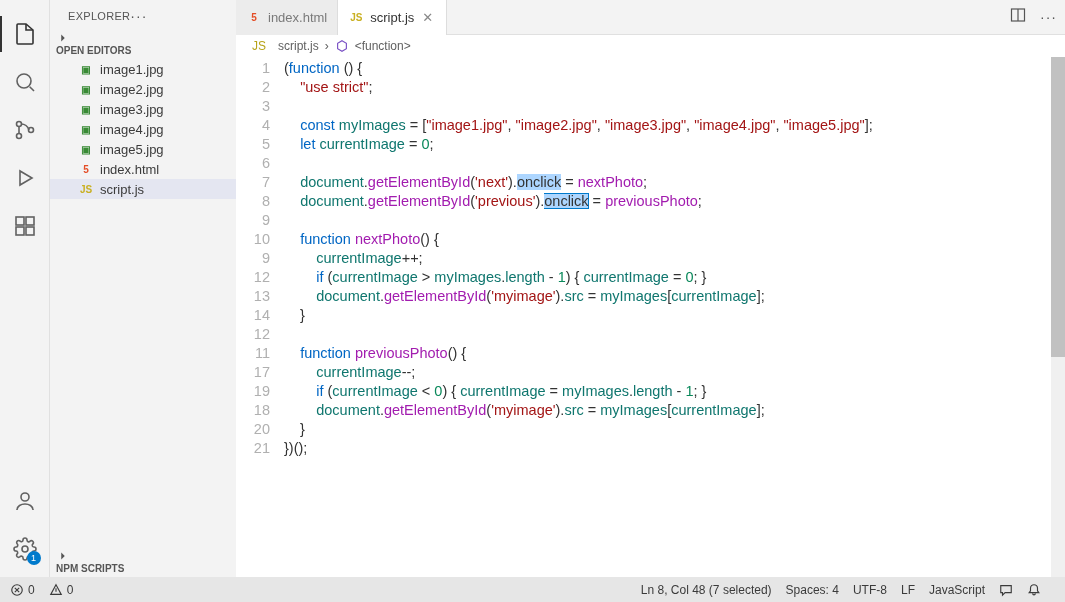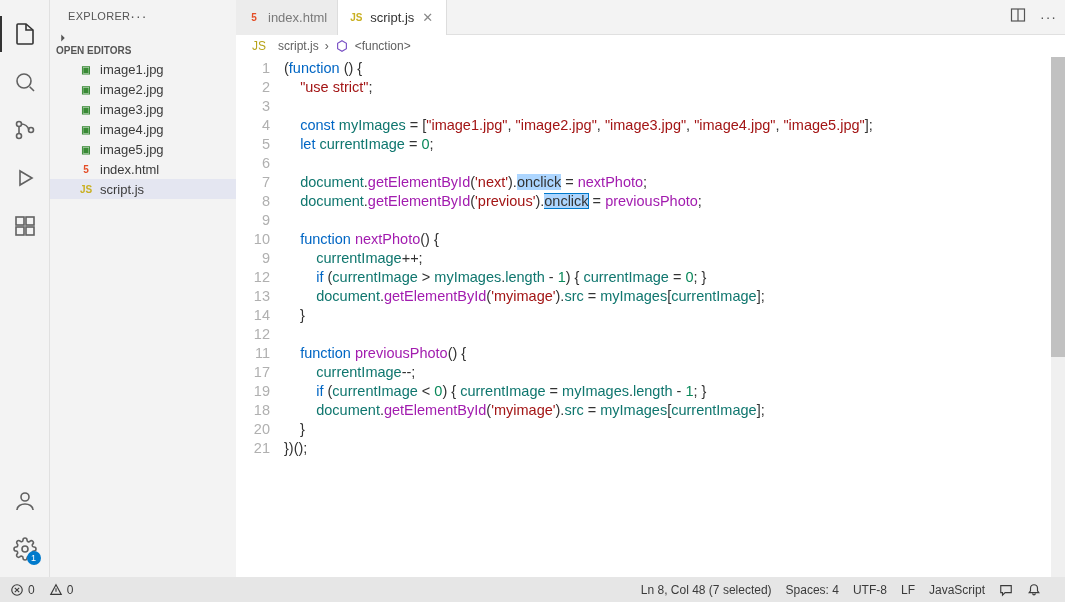--- a/index.html
+++ b/index.html
@@ -145,20 +145,26 @@
         <div class="titem">
           <span class="ficon html" style="color:#e44d26;font-weight:bold;font-size:10px">5</span>
           <span>index.html</span>
         </div>
         <div class="titem sel">
           <span class="ficon js" style="color:#c9b022;font-weight:bold;font-size:10px">JS</span>
           <span>script.js</span>
         </div>
       </div>
     <div class="bottom-secs">
+      <div class="sb-sec">
+        <svg class="chev" viewBox="0 0 16 16" fill="currentColor">
+            <path d="M6 4l4 4-4 4z"></path>
+          </svg>
+        <span>NPM SCRIPTS</span>
+      </div>
     </div>
   </div>
 
   <div class="editor">
     <div class="tabs">
       <div id="tabrow" style="display:flex">
           <div class="tab">
             <span class="ficon html" style="color:#e44d26;font-weight:bold;font-size:10px">5</span>
             <span>index.html</span>
           </div>

